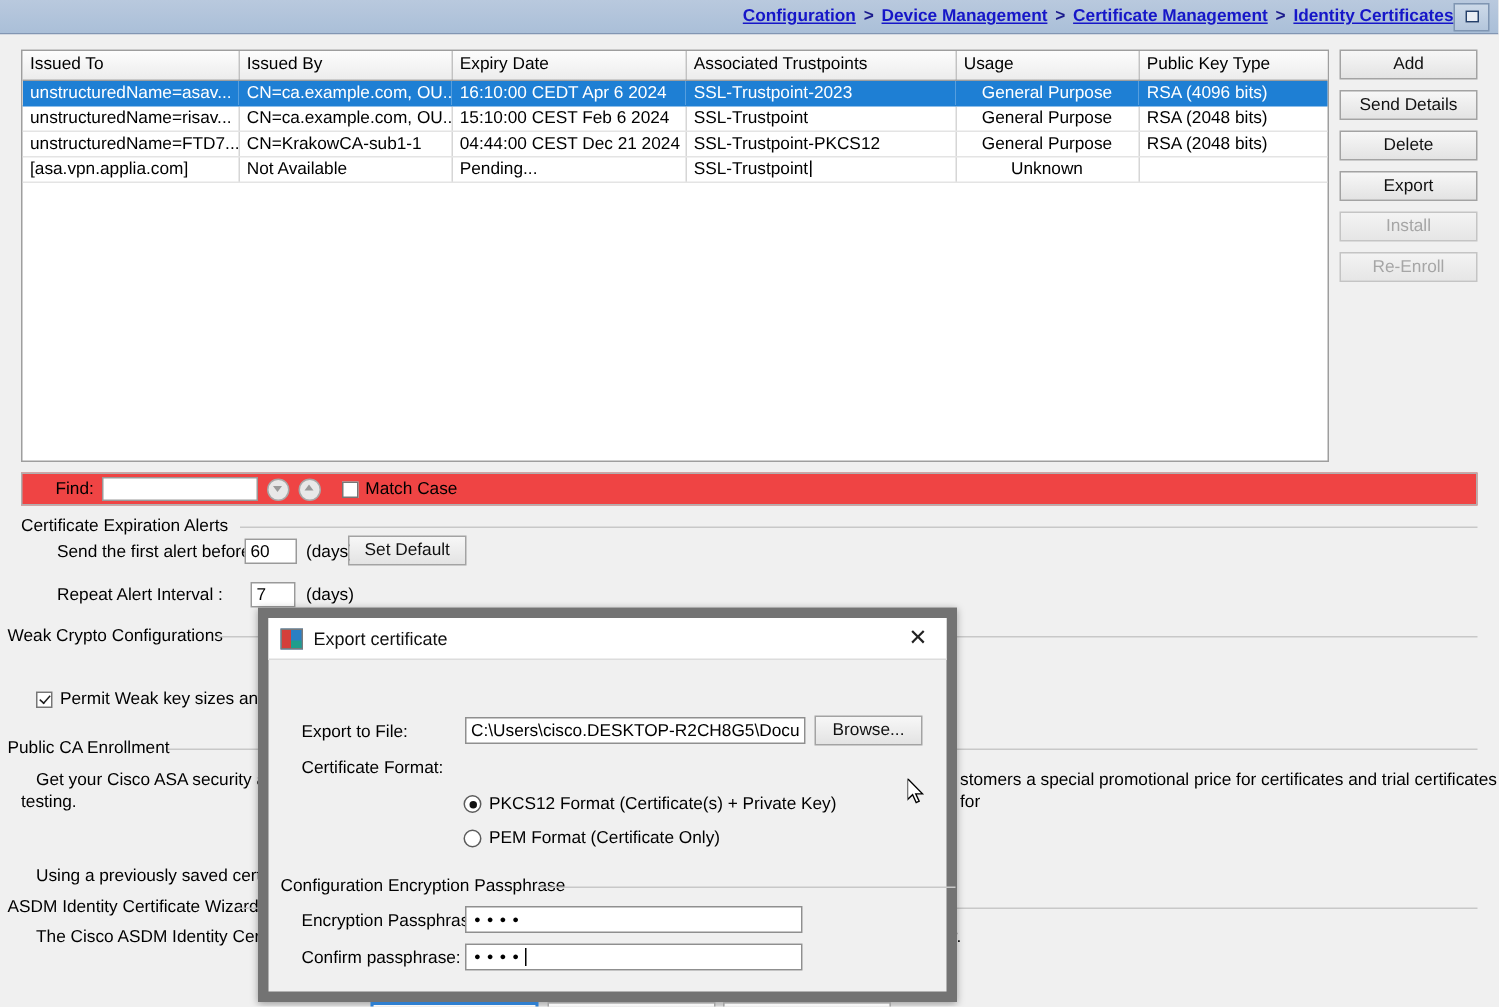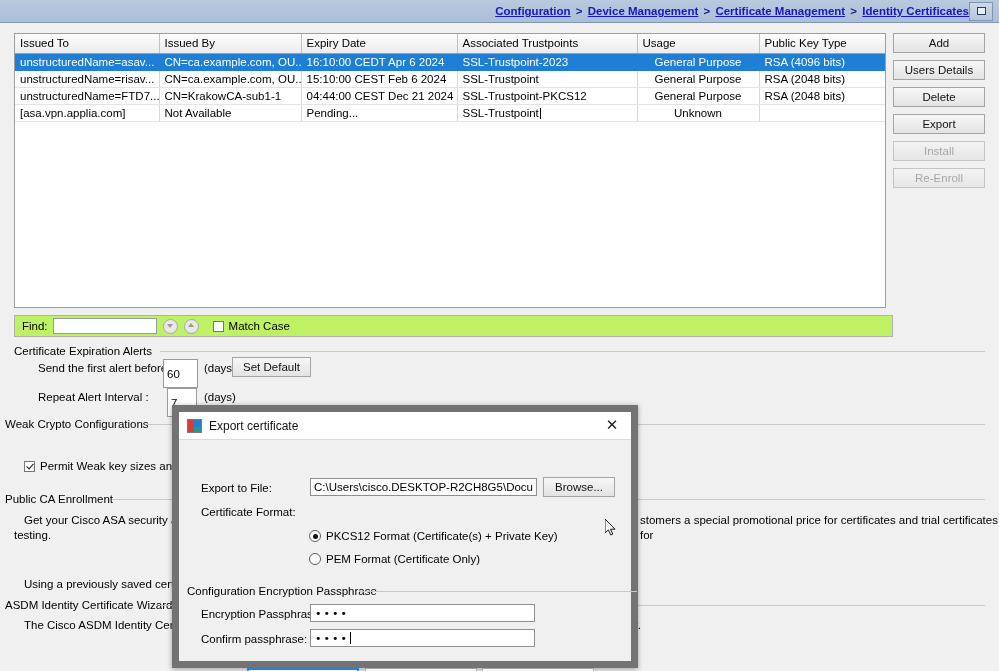--- a/index.html
+++ b/index.html
@@ -127,28 +127,28 @@
     background: #000;
     vertical-align: -2px;
     margin-left: 1px;
   }
 
   
   #find-bar {
     position: absolute;
     left: 14px;
     top: 292px;
-    width: 879px;
+    width: 971px;
     height: 22px;
     border: 1px solid #b0b0b0;
-    background: #bef264;
+    background: #ef4444;
     box-sizing: border-box;
     display: flex;
     align-items: center;
-    padding-left: 7px;
+    padding-left: 22px;
   }
   #find-bar .lbl { margin-right: 5px; }
   #find-input {
     width: 104px;
     height: 16px;
     border: 1px solid #9a9a9a;
     background: #fff;
     box-sizing: border-box;
     font-family: "Liberation Sans", sans-serif;
     font-size: 11.5px;
@@ -202,21 +202,21 @@
   }
   .group-rule {
     position: absolute;
     height: 1px;
     background: #c8c8c8;
   }
 
   .field-label { position: absolute; white-space: nowrap; }
   .num-input {
     position: absolute;
-    height: 29px;
+    height: 17px;
     border: 1px solid #9a9a9a;
     background: #fff;
     box-sizing: border-box;
     font-family: "Liberation Sans", sans-serif;
     font-size: 11.5px;
     padding: 0 3px;
   }
 
   
   .btn {
@@ -444,21 +444,21 @@
             <td class="caret-text">SSL-Trustpoint</td>
             <td class="center">Unknown</td>
             <td></td>
           </tr>
         </tbody>
     </table>
   </div>
 
   <div id="side-buttons">
     <div class="btn">Add</div>
-    <div class="btn">Users Details</div>
+    <div class="btn">Send Details</div>
     <div class="btn">Delete</div>
     <div class="btn">Export</div>
     <div class="btn disabled">Install</div>
     <div class="btn disabled">Re-Enroll</div>
   </div>
 
   <div id="find-bar">
     <span class="lbl">Find:</span>
     <input id="find-input" type="text" value="" style="">
     <span class="nav-circle down">

